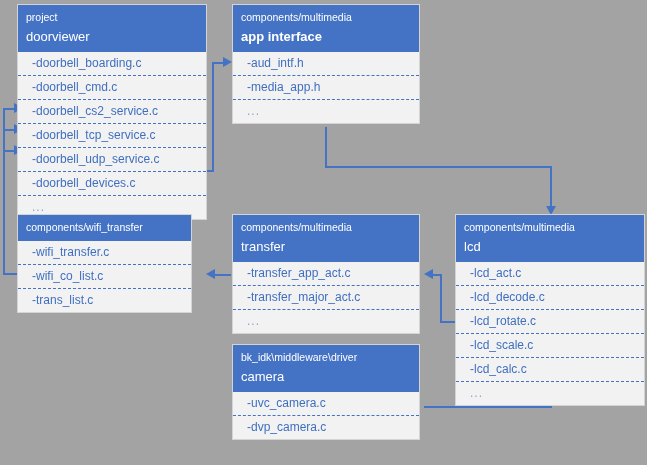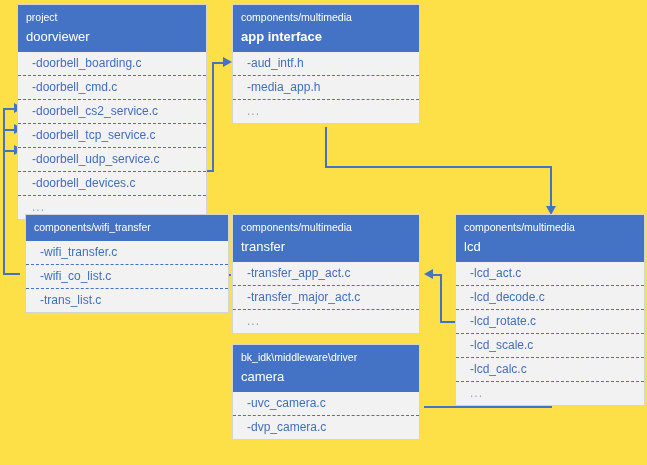--- a/index.html
+++ b/index.html
@@ -4,21 +4,21 @@
 <style>
   html, body {
     margin: 0;
     padding: 0;
     background: #ffffff;
   }
   #canvas {
     position: relative;
     width: 647px;
     height: 465px;
-    background: #fde047;
+    background: #a3a3a3;
     font-family: "Liberation Sans", sans-serif;
     overflow: hidden;
   }
   .uml-box {
     position: absolute;
     box-sizing: border-box;
     border: 1px solid #d4d4d4;
     background: #f2f2f2;
     z-index: 3;
   }
@@ -149,21 +149,21 @@
       <div class="uml-pkg">components/multimedia</div>
       <div class="uml-title bold">app interface</div>
     </div>
     <div class="uml-body">
       <div class="uml-row">-aud_intf.h</div>
       <div class="uml-row">-media_app.h</div>
       <div class="uml-row ellipsis last">...</div>
     </div>
   </div>
 
-  <div class="uml-box" style="left:17px; top:214px; width:204px;margin-left:8px;">
+  <div class="uml-box" style="left:17px; top:214px; width:175px;">
     <div class="uml-header">
       <div class="uml-pkg">components/wifi_transfer</div>
     </div>
     <div class="uml-body">
       <div class="uml-row">-wifi_transfer.c</div>
       <div class="uml-row">-wifi_co_list.c</div>
       <div class="uml-row last">-trans_list.c</div>
     </div>
   </div>
 

